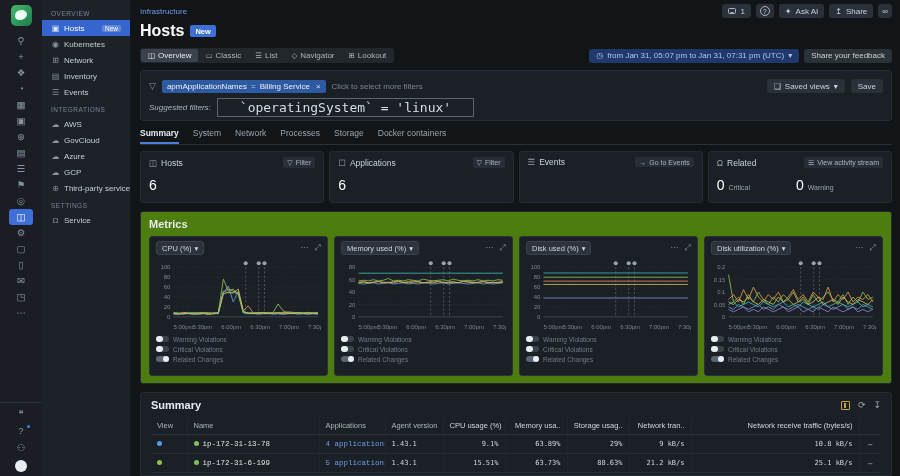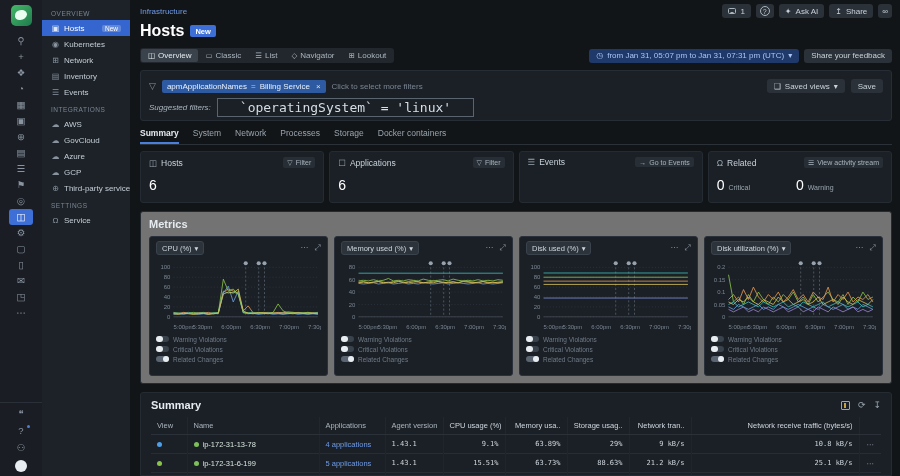--- a/index.html
+++ b/index.html
@@ -72,21 +72,21 @@
   .stat-card { flex:1; background:#1b2026; border:1px solid #242b32; border-radius:3px; padding:5px 8px 6px 8px; height:52px; }
   .sc-head { display:flex; align-items:center; gap:4px; font-size:8.5px; color:#c9d2da; }
   .sc-ic { color:#9aa5ae; font-size:8.5px; }
   .sc-action { margin-left:auto; background:#272e35; border-radius:2px; font-size:7px; color:#aab4bd; padding:1.5px 4px; display:flex; gap:3px; align-items:center; cursor:pointer; white-space:nowrap; }
   .sc-value { font-size:14px; color:#fff; margin-top:9px; }
   .alert-vals { display:flex; gap:46px; margin-top:9px; }
   .alert-item { display:flex; align-items:baseline; gap:4px; }
   .alert-num { font-size:14px; color:#fff; }
   .alert-lb { font-size:7px; color:#9aa5ae; }
 
-  .metrics-panel { margin-top:8px; background:#737373; border:1px solid #242b32; border-radius:3px; padding:6px 8px 7px 8px; }
+  .metrics-panel { margin-top:8px; background:#4d7c0f; border:1px solid #242b32; border-radius:3px; padding:6px 8px 7px 8px; }
   .panel-title { font-size:11px; font-weight:bold; color:#e6ebf0; }
   .charts { display:flex; gap:6px; margin-top:6px; }
   .chart-card { flex:1; border:1px solid #2a313a; border-radius:3px; background:#1b2026; padding:4px 6px 12px 6px; min-width:0; }
   .cc-head { display:flex; align-items:center; }
   .metric-pill { background:#2c333b; border:1px solid #3a424b; border-radius:3px; font-size:7.5px; color:#cdd5dd; padding:1.5px 5px; display:flex; gap:3px; align-items:center; cursor:pointer; white-space:nowrap; }
   .cc-icons { margin-left:auto; display:flex; gap:6px; color:#8a94a0; font-size:8px; }
   .cc-icons span { cursor:pointer; }
   .chart-svg { width:100%; display:block; margin-top:2px; }
   .tg-row { display:flex; align-items:center; gap:4px; height:8.5px; margin-top:1.5px; }
   .tgl { width:13px; height:6.5px; border-radius:4px; background:#3a424b; position:relative; flex:none; cursor:pointer; }
@@ -97,21 +97,21 @@
 
   .summary-panel { margin-top:8px; background:#1b2026; border:1px solid #242b32; border-radius:3px 3px 0 0; padding:6px 10px 0 10px; flex:1; overflow:hidden; }
   .summary-head { display:flex; align-items:center; }
   .summary-icons { margin-left:auto; display:flex; gap:8px; align-items:center; color:#9aa5ae; font-size:9px; }
   .summary-icons span { cursor:pointer; }
   .ic-col { display:inline-block; width:9px; height:9px; border:1px solid #c9a43e; border-radius:1px; position:relative; }
   .ic-col::after { content:''; position:absolute; left:2px; top:1.5px; width:2px; height:4.5px; background:#c9a43e; }
   table { width:100%; border-collapse:collapse; margin-top:6px; font-size:7.5px; table-layout:fixed; }
   th { color:#aab4bd; font-weight:normal; text-align:left; padding:4px 6px; border-bottom:1px solid #2a3139; border-left:1px solid #21272e; white-space:nowrap; overflow:hidden; }
   th:first-child { border-left:none; }
-  td { padding:4.5px 6px; border-top:1px solid #262d34; border-left:1px solid #1f252c; color:#c9d2da; white-space:nowrap; overflow:hidden; }
+  td { padding:4.5px 6px; border-top:1px solid #262d34; border-left:1px solid #1f252c; color:#c9d2da; white-space:nowrap; overflow:hidden;font-family:Liberation Mono, monospace; }
   td:first-child { border-left:none; }
   tr:first-child td { border-top:none; }
   .num { text-align:right; font-family:"DejaVu Sans Mono",monospace; font-size:7px; color:#cfd6de; }
   th.num { font-family:"Liberation Sans",sans-serif; font-size:7.5px;margin-left:44px; }
   .dot { display:inline-block; width:5px; height:5px; border-radius:50%; }
   .name-cell { color:#d8e5dc; }
   .name-cell .dot { margin-right:4px; }
   .app-link { color:#6f9be8; cursor:pointer; }
   .kebab { color:#8a94a0; text-align:center; cursor:pointer; }
 </style>

